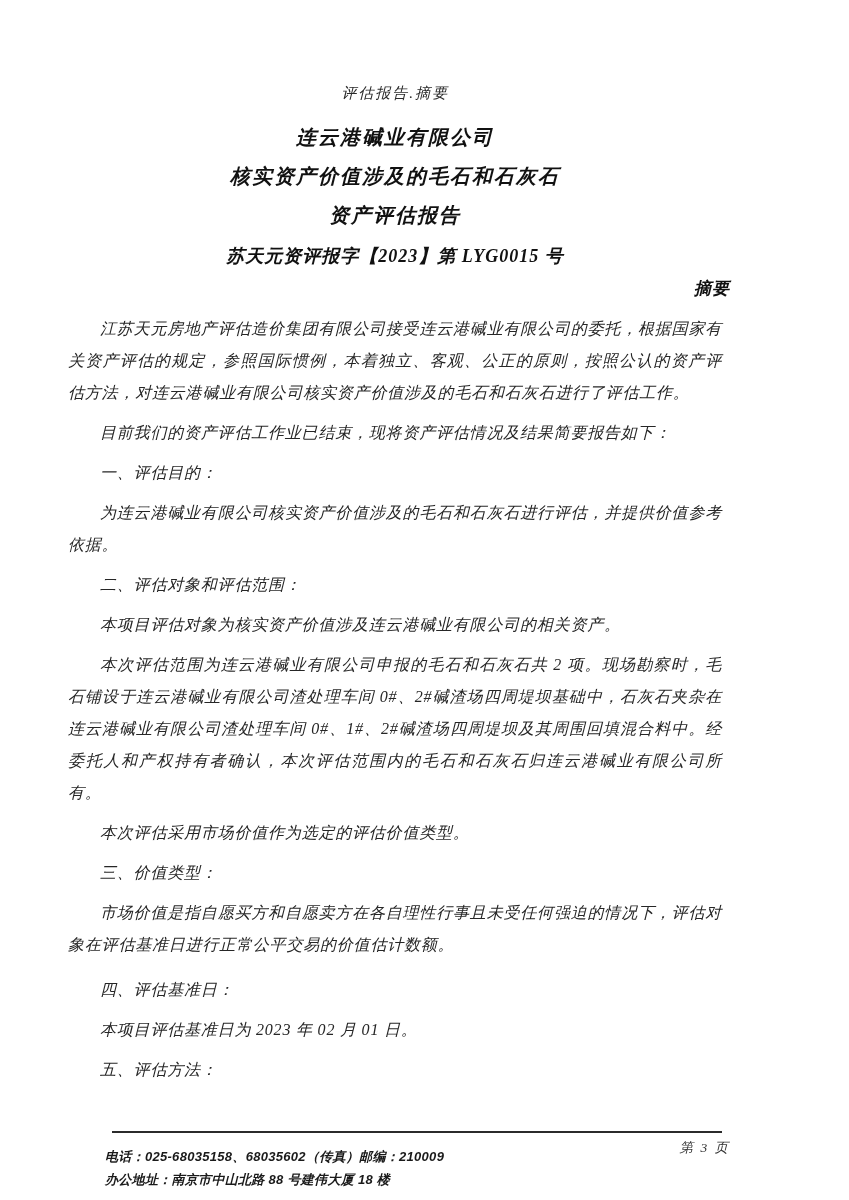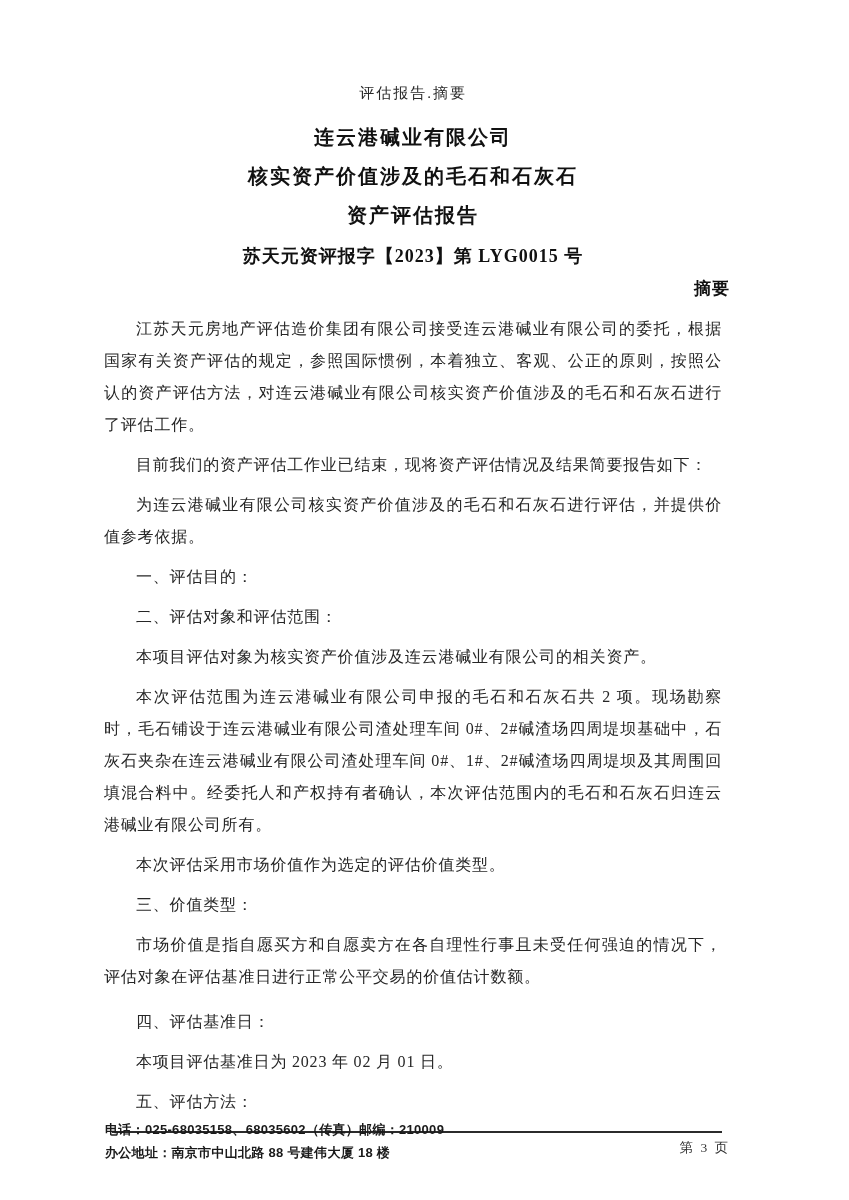--- a/index.html
+++ b/index.html
@@ -6,24 +6,25 @@
     margin: 0;
     padding: 0;
     background: #ffffff;
   }
   .page {
     position: relative;
     width: 849px;
     height: 1200px;
     background: #ffffff;
     box-sizing: border-box;
-    padding: 84px 119px 0 96px;
+    padding: 84px 119px 0 60px;
     font-family: "Liberation Serif", "DejaVu Serif", serif;
     color: #1f1f1f;
     overflow: hidden;
+    font-style: italic;
   }
   .doc-header {
     text-align: center;
     font-size: 15px;
     letter-spacing: 2px;
     color: #2a2a2a;
     margin: 0 0 24px 0;
   }
   .doc-title {
     text-align: center;
@@ -73,21 +74,21 @@
     position: absolute;
     left: 112px;
     top: 1131px;
     width: 610px;
     height: 0;
     border-top: 2px solid #2b2b2b;
   }
   .footer-left {
     position: absolute;
     left: 105px;
-    top: 1118px;
+    top: 1145px;
     font-family: "Liberation Sans", "DejaVu Sans", sans-serif;
     font-weight: 600;
     font-size: 13px;
     line-height: 23px;
     color: #1a1a1a;
     letter-spacing: 0.3px;
   }
   .footer-page {
     position: absolute;
     top: 1139px;
@@ -111,22 +112,22 @@
   <div class="doc-title">核实资产价值涉及的毛石和石灰石</div>
   <div class="doc-title">资产评估报告</div>
 
   <div class="doc-number">苏天元资评报字【2023】第 LYG0015 号</div>
 
   <div class="abstract-heading">摘要</div>
 
   <div class="doc-body">
     <p>江苏天元房地产评估造价集团有限公司接受连云港碱业有限公司的委托，根据国家有关资产评估的规定，参照国际惯例，本着独立、客观、公正的原则，按照公认的资产评估方法，对连云港碱业有限公司核实资产价值涉及的毛石和石灰石进行了评估工作。</p>
     <p>目前我们的资产评估工作业已结束，现将资产评估情况及结果简要报告如下：</p>
+    <p>一、评估目的：</p>
     <p>为连云港碱业有限公司核实资产价值涉及的毛石和石灰石进行评估，并提供价值参考依据。</p>
-    <p>一、评估目的：</p>
     <p>二、评估对象和评估范围：</p>
     <p>本项目评估对象为核实资产价值涉及连云港碱业有限公司的相关资产。</p>
     <p>本次评估范围为连云港碱业有限公司申报的毛石和石灰石共 2 项。现场勘察时，毛石铺设于连云港碱业有限公司渣处理车间 0#、2#碱渣场四周堤坝基础中，石灰石夹杂在连云港碱业有限公司渣处理车间 0#、1#、2#碱渣场四周堤坝及其周围回填混合料中。经委托人和产权持有者确认，本次评估范围内的毛石和石灰石归连云港碱业有限公司所有。</p>
     <p>本次评估采用市场价值作为选定的评估价值类型。</p>
     <p>三、价值类型：</p>
     <p>市场价值是指自愿买方和自愿卖方在各自理性行事且未受任何强迫的情况下，评估对象在评估基准日进行正常公平交易的价值估计数额。</p>
     <p class="gap-before">四、评估基准日：</p>
     <p>本项目评估基准日为 2023 年 02 月 01 日。</p>
     <p>五、评估方法：</p>
   </div>

